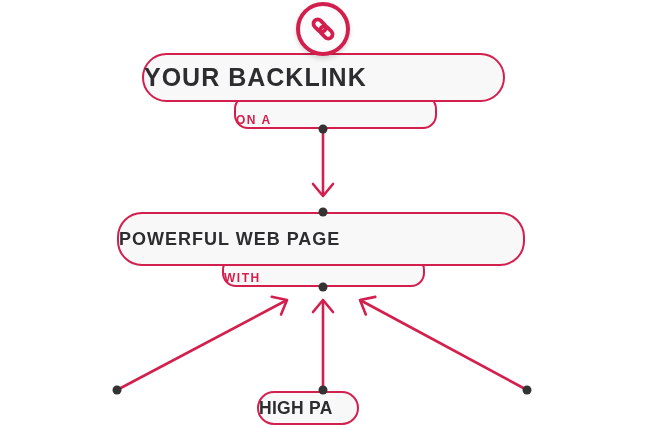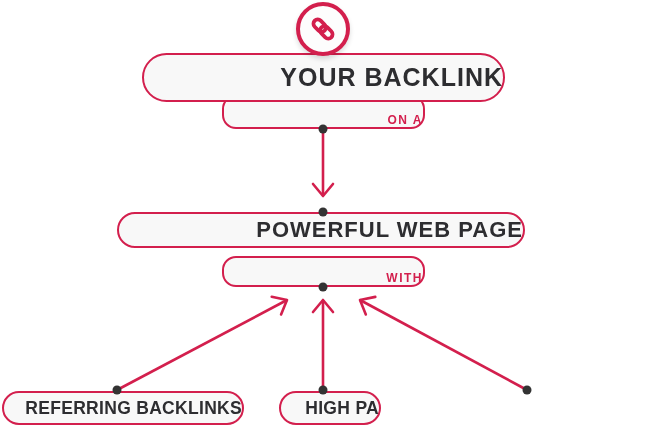--- a/index.html
+++ b/index.html
@@ -20,56 +20,56 @@
     height:428px;
     background:var(--bg);
     overflow:hidden;
   }
   .pill{
     position:absolute;
     background:var(--pill-bg);
     border:2.5px solid var(--accent);
     display:flex;
     align-items:center;
-    justify-content:flex-end;
+    justify-content:flex-start;
     color:var(--text-dark);
     font-weight:700;
     white-space:nowrap;
   }
   .pill-main{ z-index:3; }
   .pill-tab{
     z-index:2;
     border-width:2px;
     align-items:flex-end;
     color:var(--accent);
     font-size:12px;
     letter-spacing:1.5px;
   }
   .pill-your-backlink{
     left:142px; top:53px; width:363px; height:49px;
     border-radius:25px; font-size:25px; letter-spacing:1px;
   }
   .pill-on-a{
-    left:222px; top:95px; width:203px; height:34px;
+    left:234px; top:95px; width:203px; height:34px;
     border-radius:14px; padding-bottom:0;
   }
   .pill-powerful{
-    left:117px; top:212px; width:408px; height:36px;
-    border-radius:25px; font-size:22px; letter-spacing:1px;
+    left:117px; top:212px; width:408px; height:54px;
+    border-radius:25px; font-size:18px; letter-spacing:1px;
   }
   .pill-with{
     left:222px; top:256px; width:203px; height:31px;
     border-radius:14px; 
   }
   .pill-bottom{
     top:391px; height:34px; border-radius:17px;
     font-size:17.5px; letter-spacing:0.3px; z-index:3;
   }
   .pill-referring{ left:2px;   width:242px; }
-  .pill-highpa{    left:279px; width:102px; }
+  .pill-highpa{    left:257px; width:102px; }
   .pill-organic{   left:405px; width:243px; }
 
   .link-badge{
     position:absolute;
     left:296px; top:2px;
     width:54px; height:54px;
     border-radius:50%;
     background:#fdfdfd;
     border:4px solid var(--accent);
     display:flex;
@@ -125,23 +125,20 @@
     <span>ON A</span>
   </div>
 
   <div class="pill pill-main pill-powerful">
     <span>POWERFUL WEB PAGE</span>
   </div>
   <div class="pill pill-tab pill-with">
     <span>WITH</span>
   </div>
 
-  <div class="pill pill-bottom pill-referring">
-    <span>REFERRING BACKLINKS</span>
-  </div>
   <div class="pill pill-bottom pill-highpa">
     <span>HIGH PA</span>
   </div>
 
   <svg class="edges-layer" width="650" height="428" viewBox="0 0 650 428" aria-hidden="true">
     <defs>
       <marker id="chevron" viewBox="0 0 28 28" refX="19" refY="14" markerWidth="28" markerHeight="28" markerUnits="userSpaceOnUse" orient="auto">
         <path class="arrowhead-path" d="M7,4 L19,14 L7,24"></path>
       </marker>
     </defs>

